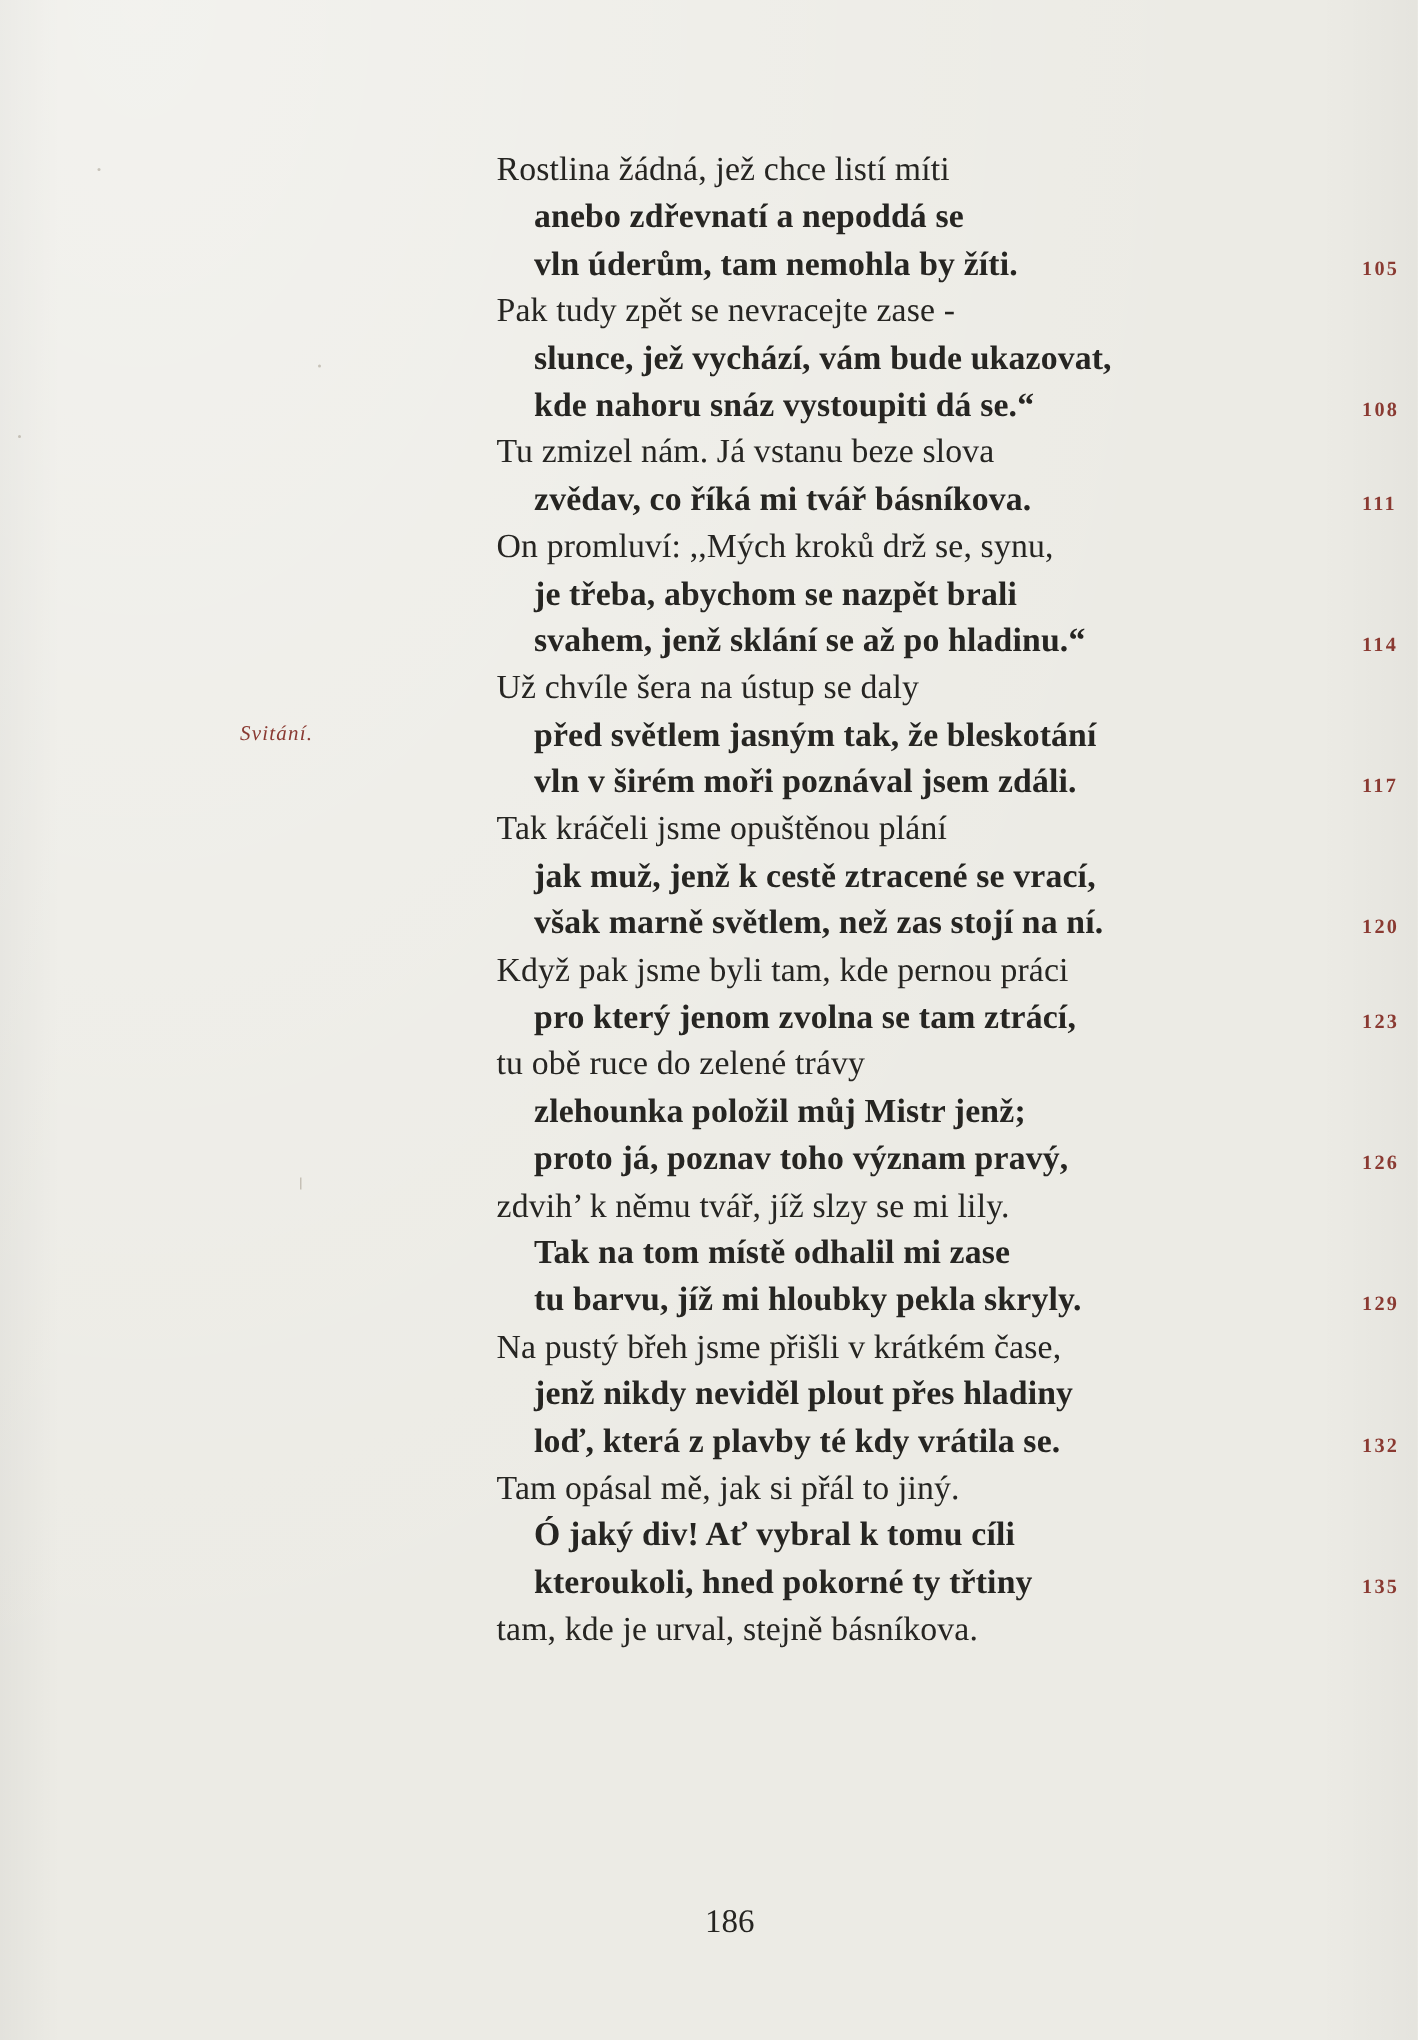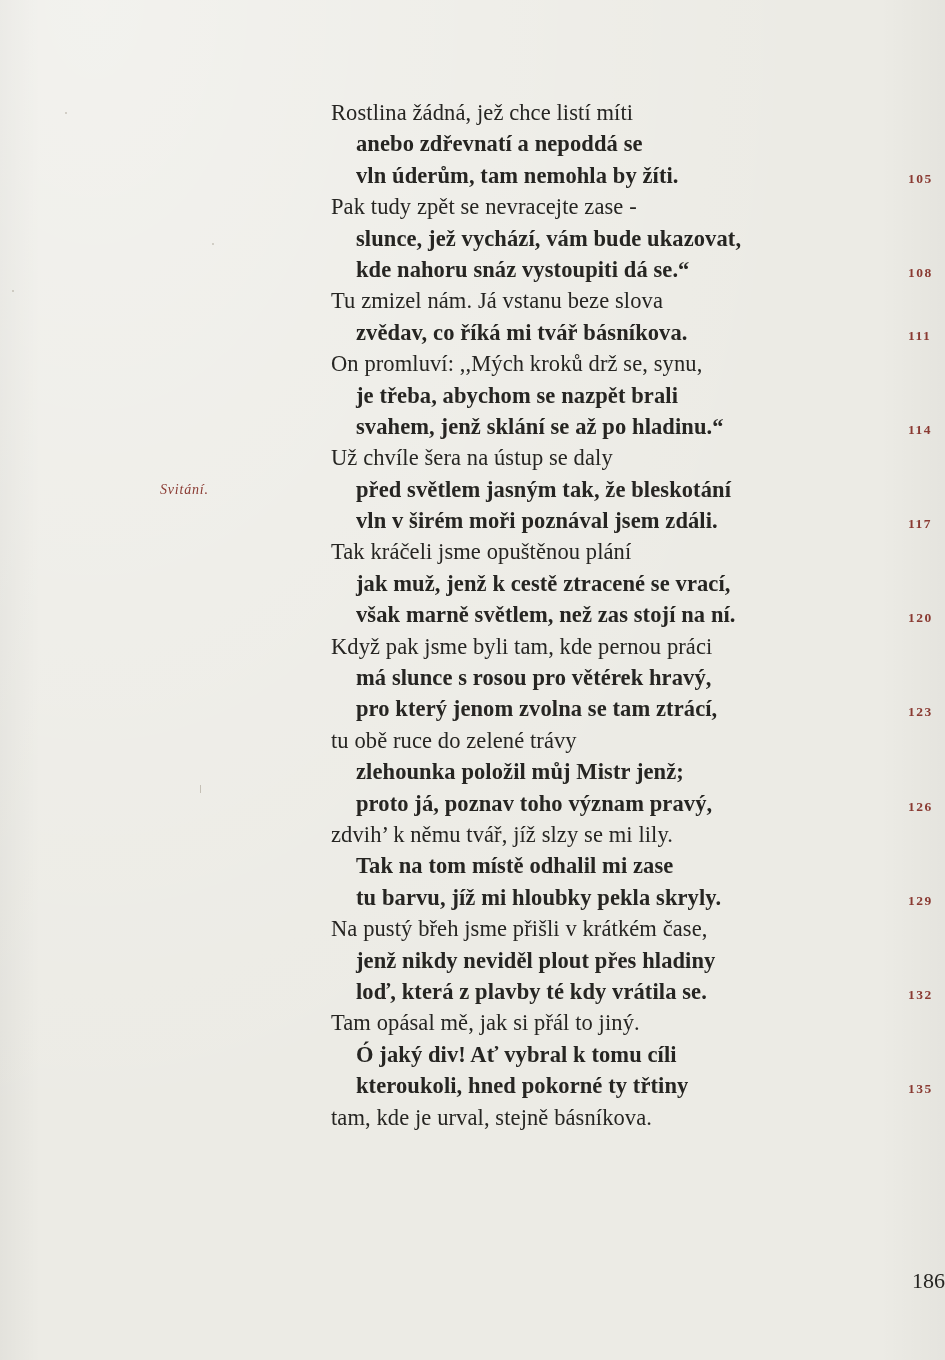--- a/index.html
+++ b/index.html
@@ -62,21 +62,21 @@
     font-style: italic;
     color: #8a3a32;
     letter-spacing: 0.8px;
     margin-left: 24px;
   }
   .page-number {
     position: absolute;
     left: 0;
     width: 100%;
     top: 1268px;
-    text-align: right;
+    text-align: center;
     font-size: 22px;
     color: #262522;
     padding-left: 28px;
     box-sizing: border-box;
   }
   .speck {
     position: absolute;
     width: 2px; height: 2px;
     border-radius: 50%;
     background: rgba(120,110,90,0.35);
@@ -101,21 +101,20 @@
       <div class="verse-line"><span class="verse-text">On promluví: ,,Mých kroků drž se, synu,</span></div>
       <div class="verse-line indent"><span class="verse-text">je třeba, abychom se nazpět brali</span></div>
       <div class="verse-line indent"><span class="verse-text">svahem, jenž sklání se až po hladinu.“</span><span class="line-number">114</span></div>
       <div class="verse-line"><span class="verse-text">Už chvíle šera na ústup se daly</span></div>
       <div class="verse-line indent"><span class="verse-text">před světlem jasným tak, že bleskotání</span></div>
       <div class="verse-line indent"><span class="verse-text">vln v širém moři poznával jsem zdáli.</span><span class="line-number">117</span></div>
       <div class="verse-line"><span class="verse-text">Tak kráčeli jsme opuštěnou plání</span></div>
       <div class="verse-line indent"><span class="verse-text">jak muž, jenž k cestě ztracené se vrací,</span></div>
       <div class="verse-line indent"><span class="verse-text">však marně světlem, než zas stojí na ní.</span><span class="line-number">120</span></div>
       <div class="verse-line"><span class="verse-text">Když pak jsme byli tam, kde pernou práci</span></div>
-      <div class="verse-line indent"><span class="verse-text">má slunce s rosou pro větérek hravý,</span></div>
       <div class="verse-line indent"><span class="verse-text">pro který jenom zvolna se tam ztrácí,</span><span class="line-number">123</span></div>
       <div class="verse-line"><span class="verse-text">tu obě ruce do zelené trávy</span></div>
       <div class="verse-line indent"><span class="verse-text">zlehounka položil můj Mistr jenž;</span></div>
       <div class="verse-line indent"><span class="verse-text">proto já, poznav toho význam pravý,</span><span class="line-number">126</span></div>
       <div class="verse-line"><span class="verse-text">zdvih’ k němu tvář, jíž slzy se mi lily.</span></div>
       <div class="verse-line indent"><span class="verse-text">Tak na tom místě odhalil mi zase</span></div>
       <div class="verse-line indent"><span class="verse-text">tu barvu, jíž mi hloubky pekla skryly.</span><span class="line-number">129</span></div>
       <div class="verse-line"><span class="verse-text">Na pustý břeh jsme přišli v krátkém čase,</span></div>
       <div class="verse-line indent"><span class="verse-text">jenž nikdy neviděl plout přes hladiny</span></div>
       <div class="verse-line indent"><span class="verse-text">loď, která z plavby té kdy vrátila se.</span><span class="line-number">132</span></div>

